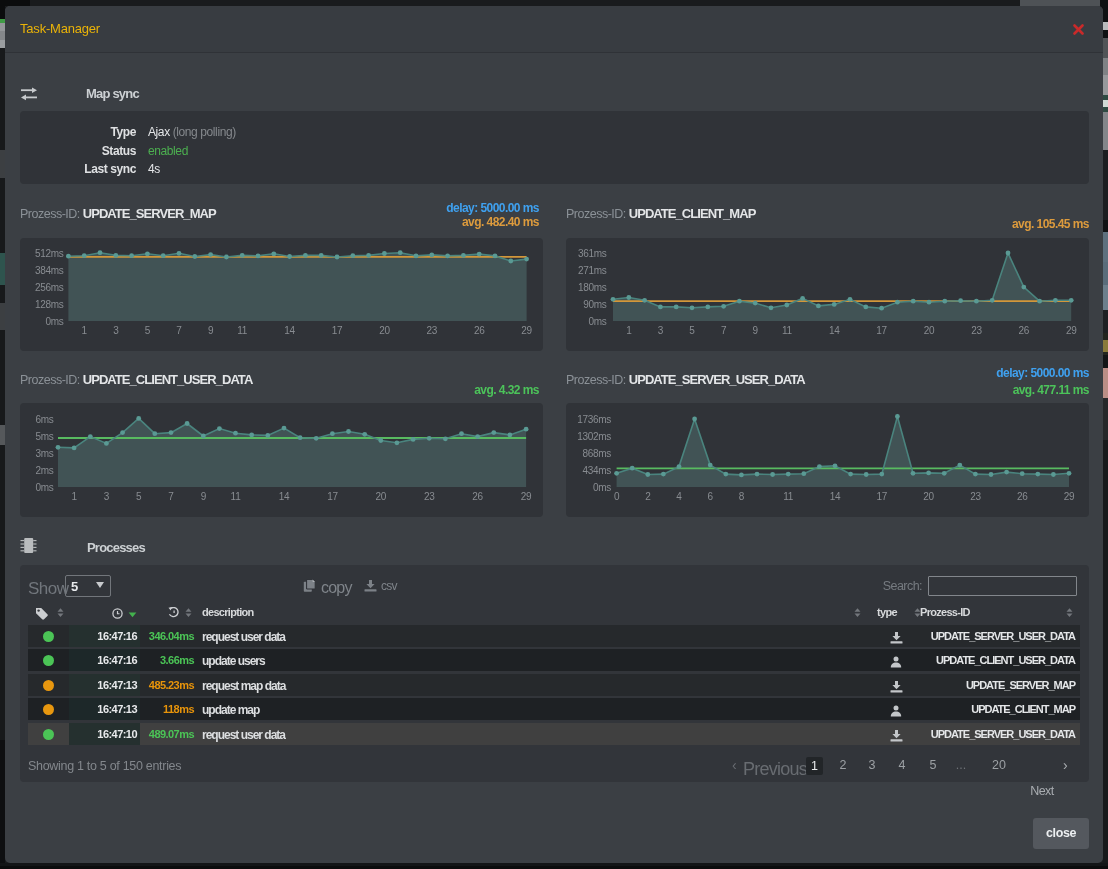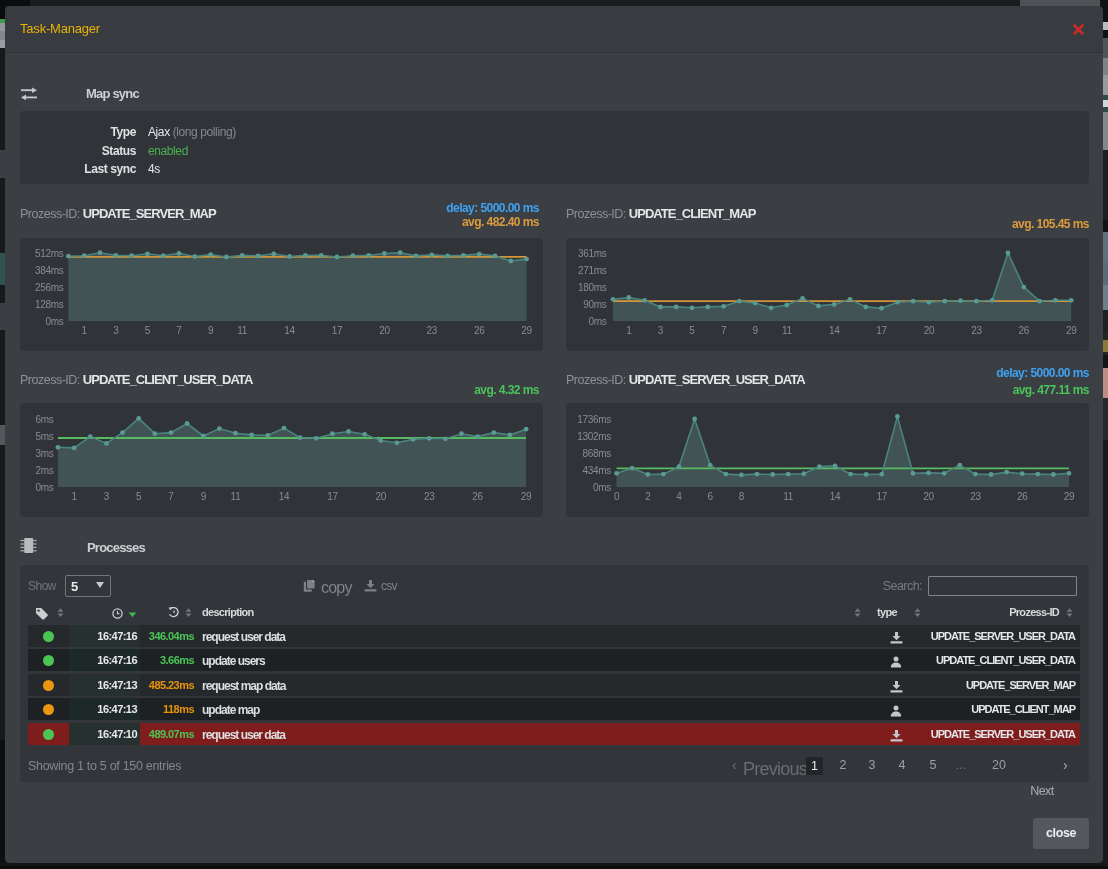--- a/index.html
+++ b/index.html
@@ -363,21 +363,21 @@
 <line x1="13.2" y1="3.6" x2="16.5" y2="3.6"></line>
         <line x1="13.2" y1="7" x2="16.5" y2="7"></line>
         <line x1="13.2" y1="10.4" x2="16.5" y2="10.4"></line>
         <line x1="13.2" y1="13.8" x2="16.5" y2="13.8"></line>
 </g>
     </svg>
   <div class="h2" style="left:43px;top:540px">Processes</div>
 
   <div class="panel" style="left:20px;top:565px;width:1069px;height:217px;background:#32353a"></div>
 
-  <div style="position:absolute;left:28px;top:579px;font-size:12px;letter-spacing:-0.5px;color:#71767c">Show</div>
+  <div style="position:absolute;left:28px;top:579px;font-size:17px;letter-spacing:-0.5px;color:#71767c">Show</div>
   <div style="position:absolute;left:65px;top:575px;width:46px;height:22px;border:1px solid #72767b;border-radius:2px"></div>
   <div style="position:absolute;left:71px;top:579px;font-size:13px;font-weight:bold;color:#e8eaec">5</div>
   <div style="position:absolute;left:96px;top:582px;width:0;height:0;border-left:4.5px solid transparent;border-right:4.5px solid transparent;border-top:6px solid #c7cacd"></div>
 
   <svg width="13" height="13" viewBox="0 0 13 13" style="position:absolute;left:303px;top:579px">
 <rect x="0.8" y="2.8" width="8" height="10" rx="0.8" fill="#7c8187"></rect>
 <path d="M3.6 0.4 h6 l2.6 2.6 v7 h-8.6 z" fill="#7c8187" stroke="#2c2f34" stroke-width="1"></path>
 <path d="M9.6 0.4 l2.6 2.6 h-2.6 z" fill="#aeb2b6"></path>
 </svg>
   <div style="position:absolute;left:321px;top:579px;font-size:16px;letter-spacing:-0.8px;color:#7f848a">copy</div>
@@ -419,21 +419,21 @@
   <div class="thdr" style="left:202px;top:606px">description</div>
   <svg width="7" height="9" viewBox="0 0 8 10" style="position:absolute;left:854px;top:608px">
       <path d="M4 0 L7.4 4 H0.6 Z" fill="#73777c"></path>
       <path d="M4 10 L0.6 6 H7.4 Z" fill="#73777c"></path>
     </svg>
   <div class="thdr" style="left:877px;top:606px">type</div>
   <svg width="7" height="9" viewBox="0 0 8 10" style="position:absolute;left:914px;top:608px">
       <path d="M4 0 L7.4 4 H0.6 Z" fill="#73777c"></path>
       <path d="M4 10 L0.6 6 H7.4 Z" fill="#73777c"></path>
     </svg>
-  <div class="thdr" style="left:920px;top:606px;width:139px;text-align:right">Prozess-ID</div>
+  <div class="thdr" style="left:920px;top:606px;width:139px;">Prozess-ID</div>
   <svg width="7" height="9" viewBox="0 0 8 10" style="position:absolute;left:1066px;top:608px">
       <path d="M4 0 L7.4 4 H0.6 Z" fill="#73777c"></path>
       <path d="M4 10 L0.6 6 H7.4 Z" fill="#73777c"></path>
     </svg>
 
 <div class="trow" style="top:625px;background:#26292c">
   <div class="tcell-time" style="background:#25302f"></div>
   <div class="dot" style="background:#4bc456"></div>
   <div class="ttime">16:47:16</div>
   <div class="tdur" style="color:#4bc456">346.04ms</div>
@@ -481,21 +481,21 @@
   <div class="tdur" style="color:#e8940a">118ms</div>
   <div class="tdesc">update map</div>
   <div class="ticon"><svg width="12" height="12" viewBox="0 0 12 12">
           <g fill="#c3c6c9">
             <circle cx="6" cy="3.1" r="2.5"></circle>
             <path d="M0.8 11.6 c0 -3.4 2.3 -5 5.2 -5 s5.2 1.6 5.2 5 z"></path>
           </g>
         </svg></div>
   <div class="tpid">UPDATE_CLIENT_MAP</div>
 </div>
-<div class="trow" style="top:723px;background:#7f1d1d">
+<div class="trow" style="top:723px;background:#404040">
   <div class="tcell-time" style="background:#25302f"></div>
   <div class="dot" style="background:#4bc456"></div>
   <div class="ttime">16:47:10</div>
   <div class="tdur" style="color:#4bc456">489.07ms</div>
   <div class="tdesc">request user data</div>
   <div class="ticon"><svg width="13" height="12" viewBox="0 0 13 12">
           <g fill="#c3c6c9">
             <path d="M5 0 h3 v4 h2.6 L6.5 8.2 L2.4 4 H5 Z"></path>
             <rect x="0.5" y="9.2" width="12" height="2.4" rx="0.6"></rect>
           </g>

